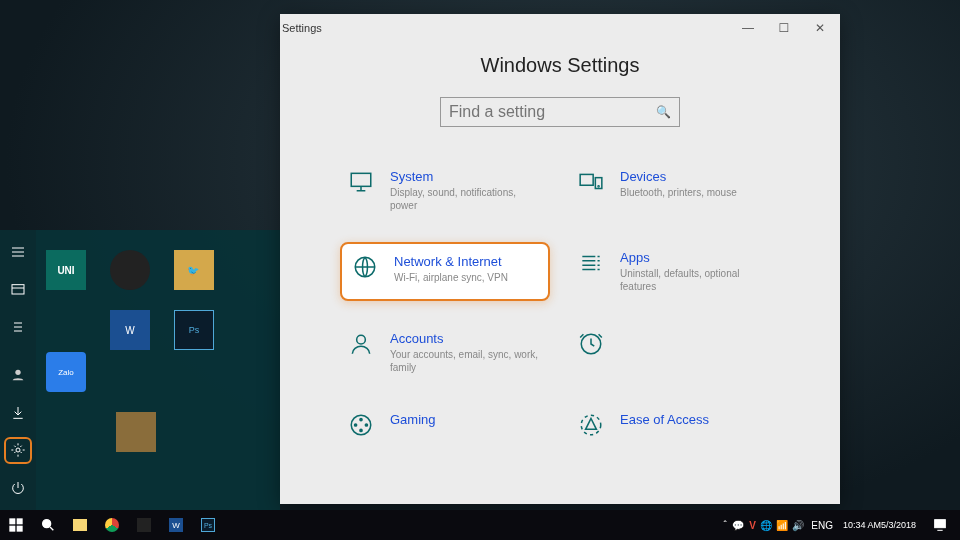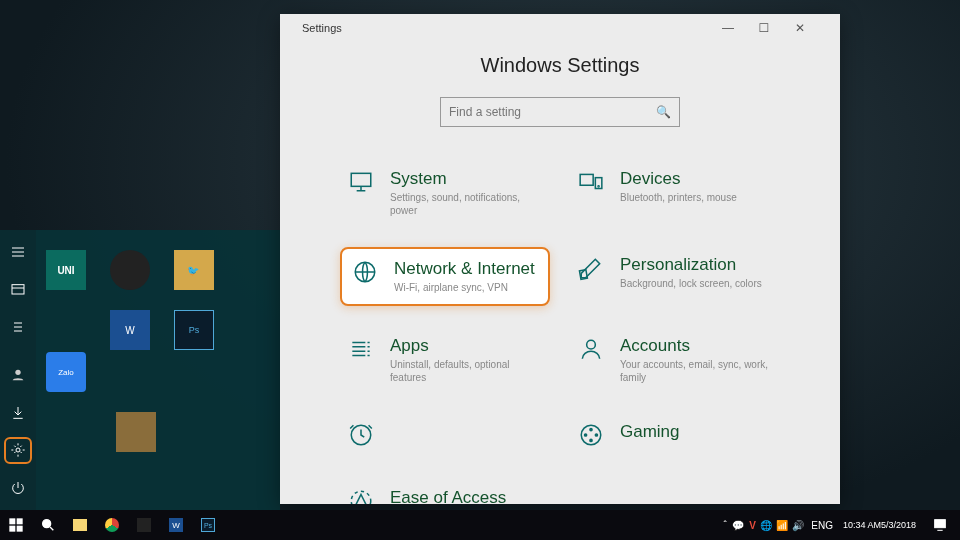--- a/index.html
+++ b/index.html
@@ -28,35 +28,35 @@
 .tile.uni { background: #0b6b5f; font-weight: bold; }
 .tile.chrome { background: #222; border-radius: 50%; }
 .tile.bird { background: #d4a84b; }
 .tile.zalo { background: #2b7de9; border-radius: 4px; font-size: 8px; margin-top: 42px; }
 .tile.word { background: #1b4f91; }
 .tile.ps { background: #0a1c2b; color:#4fa8d8; border:1px solid #4fa8d8; font-size:9px;}
 .tile.misc { background: #8a6d3b; }
 
 
 .settings-win { position: absolute; left: 280px; top: 14px; width: 560px; height: 490px; background: #ececec; box-shadow: 0 4px 20px rgba(0,0,0,0.4); display: flex; flex-direction: column; }
-.win-titlebar { height: 28px; display: flex; align-items: center; padding: 0 22px; font-size: 11px; color: #333; }
+.win-titlebar { height: 28px; display: flex; align-items: center; padding: 0 2px; font-size: 11px; color: #333; }
 .win-controls { margin-left: auto; display: flex; gap: 0; }
 .wc { width: 36px; height: 28px; display: flex; align-items: center; justify-content: center; font-size: 12px; color: #555; cursor: pointer; }
 .settings-body { flex: 1; overflow: hidden; padding: 12px 30px 0; text-align: center; }
 .settings-title { font-size: 20px; font-weight: 400; color: #222; margin-bottom: 20px; }
 .search-box { width: 240px; height: 30px; margin: 0 auto 34px; border: 1px solid #999; background: #ececec; display: flex; align-items: center; padding: 0 8px; }
-.search-box input { flex: 1; border: none; background: transparent; font-size: 12px; color: #666; outline: none; }
+.search-box input { flex: 1; border: none; background: transparent; font-size: 16px; color: #666; outline: none; }
 .search-box .sicon { color: #666; font-size: 12px; }
 
 .settings-grid { display: grid; grid-template-columns: 1fr 1fr; gap: 22px 20px; text-align: left; padding: 0 30px; }
 .sitem { display: flex; gap: 14px; cursor: pointer; padding: 8px; border-radius: 4px; }
 .sitem.highlight { background: #fff; border: 2px solid #e67e22; border-radius: 8px; box-shadow: 0 2px 10px rgba(230,126,34,0.3); padding: 10px; }
 .sicon-wrap { width: 28px; height: 28px; flex-shrink: 0; }
 .sicon-wrap svg { width: 26px; height: 26px; stroke: #0d6b6b; fill: none; stroke-width: 1.4; }
-.stext .sname { font-size: 17px; color: #14532d; }
+.stext .sname { font-size: 13px; color: #1d4ed8; }
 .stext .sdesc { font-size: 10px; color: #888; margin-top: 2px; line-height: 1.3; }
 
 
 .app-fileexp { background: #f8d775; width:14px; height:12px; }
 .app-chrome-tb { width:14px; height:14px; border-radius:50%; background: conic-gradient(#db4437 0 120deg,#0f9d58 120deg 240deg,#ffcd40 240deg 360deg);}
 .app-word-tb { background:#1b4f91; width:14px; height:14px; color:#fff; font-size:8px; display:flex;align-items:center;justify-content:center;}
 .app-ps-tb { background:#0a1c2b; width:14px; height:14px; color:#4fa8d8; font-size:7px; display:flex;align-items:center;justify-content:center; border:1px solid #4fa8d8;}
 .app-dark { background:#222; width:14px; height:14px;}
 </style>
 </head>
@@ -132,21 +132,21 @@
       <span class="sicon">🔍</span>
     </div>
     <div class="settings-grid" id="grid">
         <div class="sitem">
           <div class="sicon-wrap"><svg viewBox="0 0 24 24">
               <rect x="3" y="4" width="18" height="12"></rect>
               <path d="M8 20h8m-4-4v4"></path>
             </svg></div>
           <div class="stext">
             <div class="sname">System</div>
-            <div class="sdesc">Settings, sound, notifications, power</div>
+            <div class="sdesc">Display, sound, notifications, power</div>
           </div>
         </div>
         <div class="sitem">
           <div class="sicon-wrap"><svg viewBox="0 0 24 24">
               <rect x="2" y="5" width="12" height="10"></rect>
               <rect x="16" y="8" width="6" height="10"></rect>
               <circle cx="19" cy="16" r="0.5"></circle>
             </svg></div>
           <div class="stext">
             <div class="sname">Devices</div>
@@ -154,30 +154,20 @@
           </div>
         </div>
         <div class="sitem highlight">
           <div class="sicon-wrap"><svg viewBox="0 0 24 24">
               <circle cx="12" cy="12" r="9"></circle>
               <path d="M3 12h18M12 3c3 3 3 15 0 18M12 3c-3 3-3 15 0 18"></path>
             </svg></div>
           <div class="stext">
             <div class="sname">Network &amp; Internet</div>
             <div class="sdesc">Wi-Fi, airplane sync, VPN</div>
-          </div>
-        </div>
-        <div class="sitem">
-          <div class="sicon-wrap"><svg viewBox="0 0 24 24">
-              <path d="M3 17v4h4L20 8l-4-4L3 17z"></path>
-              <rect x="2" y="14" width="6" height="8" transform="rotate(-10 5 18)"></rect>
-            </svg></div>
-          <div class="stext">
-            <div class="sname">Personalization</div>
-            <div class="sdesc">Background, lock screen, colors</div>
           </div>
         </div>
         <div class="sitem">
           <div class="sicon-wrap"><svg viewBox="0 0 24 24">
               <path d="M4 6h12M4 10h12M4 14h12M4 18h12M18 6h2M18 10h2M18 14h2M18 18h2"></path>
             </svg></div>
           <div class="stext">
             <div class="sname">Apps</div>
             <div class="sdesc">Uninstall, defaults, optional features</div>
           </div>

